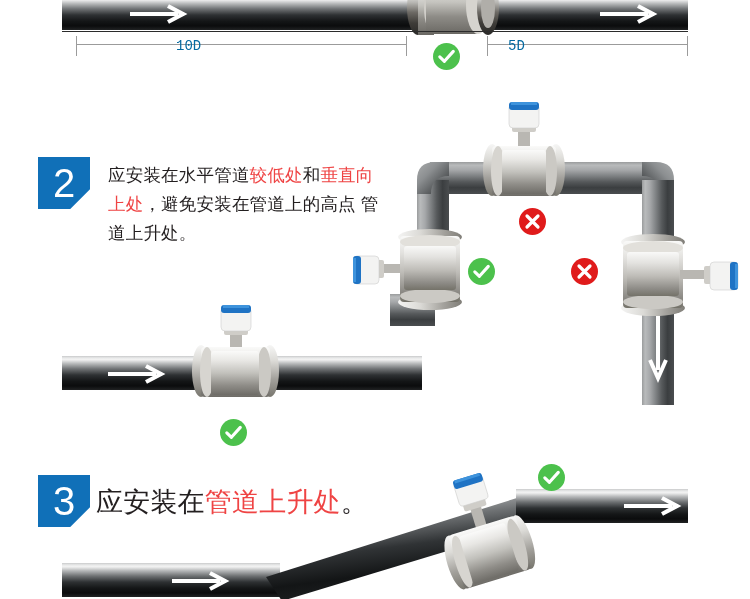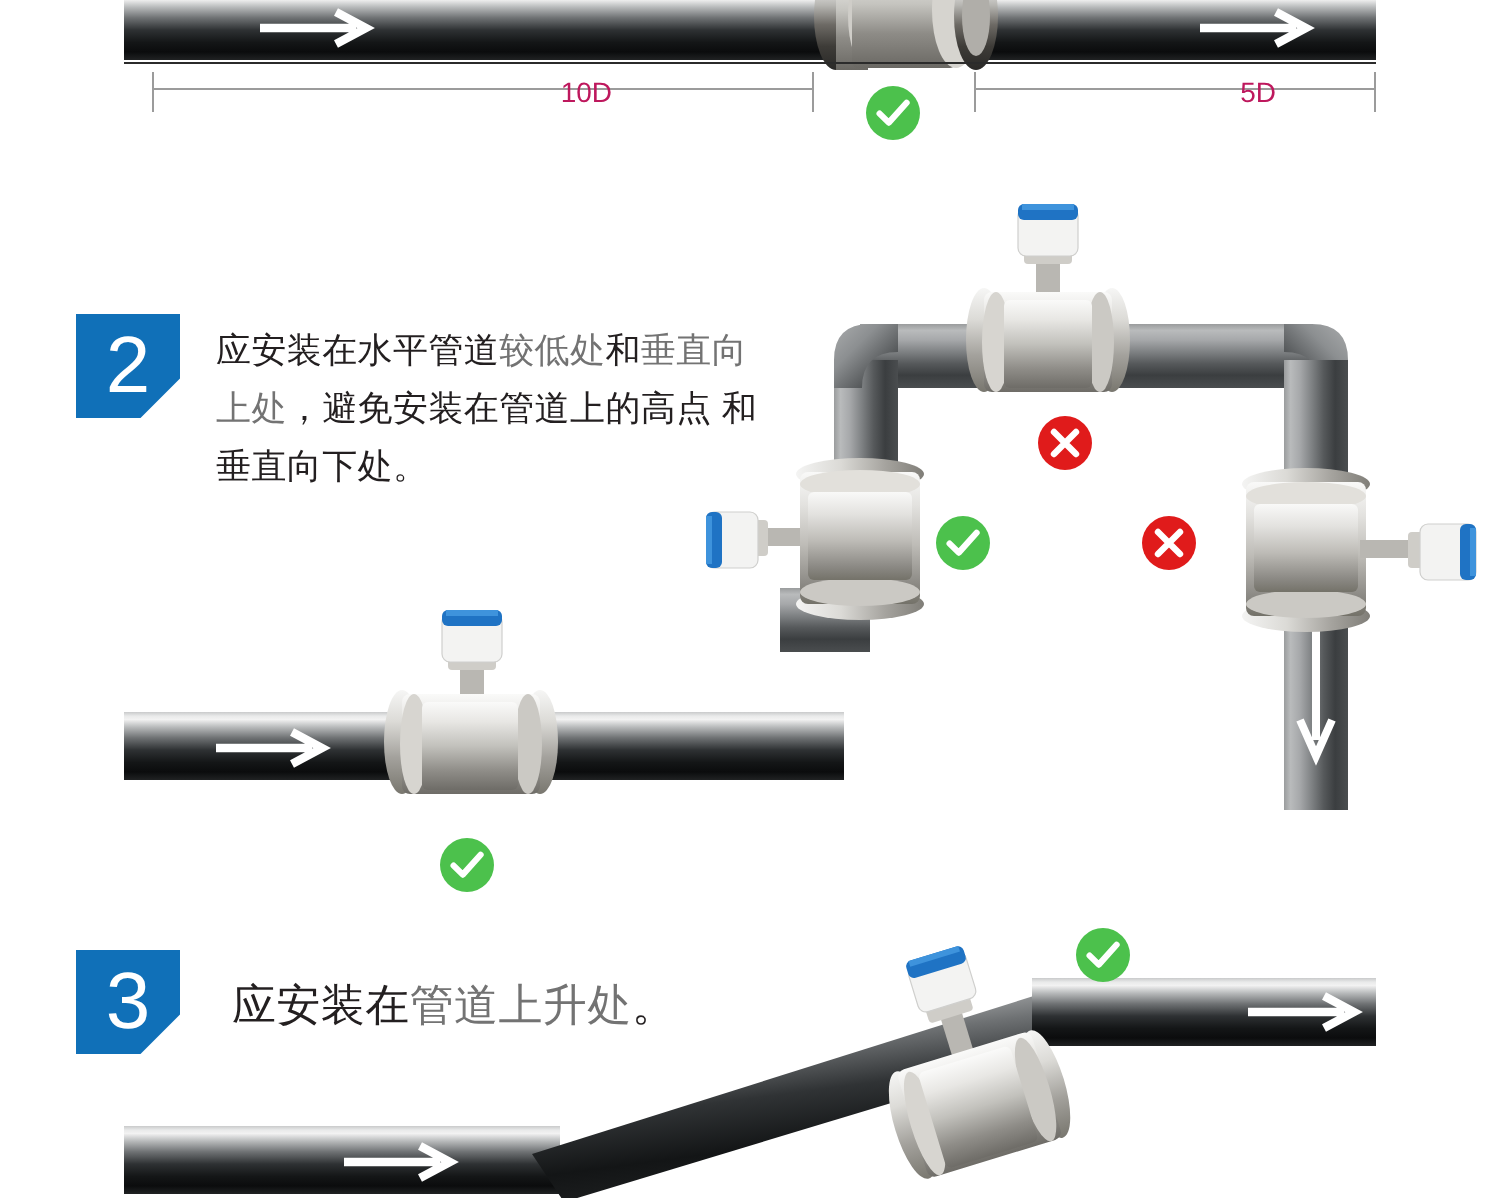--- a/index.html
+++ b/index.html
@@ -13,21 +13,21 @@
   .badge{
     position:absolute;width:52px;height:52px;background:#1070b8;color:#ffffff;
     font-size:40px;line-height:52px;text-align:center;font-weight:400;
     -webkit-clip-path:polygon(0 0,100% 0,100% 62%,62% 100%,0 100%);
     clip-path:polygon(0 0,100% 0,100% 62%,62% 100%,0 100%);
     font-family:"Liberation Sans","DejaVu Sans",sans-serif;
   }
 
   
   .instr{position:absolute;font-size:17.5px;line-height:29px;color:#231f20;letter-spacing:.2px;}
-  .instr .hl{color:#737373;}
+  .instr .hl{color:#ef4444;}
 
   
   .mark{position:absolute;border-radius:50%;display:block;}
   .mark svg{display:block;}
 
   
   .pipe-h{position:absolute;}
   .pipe-h .body{
     position:absolute;left:0;top:0;right:0;bottom:0;
     background:linear-gradient(to bottom,
@@ -45,22 +45,22 @@
   .pipe-grey-v .body{
     position:absolute;left:0;top:0;right:0;bottom:0;
     background:linear-gradient(to right,
       #9a9c9d 0%, #b9bbbc 10%, #a6a8aa 25%, #7b7e80 45%,
       #56595b 62%, #3b3e40 80%, #4a4d4f 100%);
   }
 
   
   .dimline{position:absolute;height:1px;background:#9b9b9b;}
   .dimtick{position:absolute;width:1px;background:#9b9b9b;}
-  .dimlabel{position:absolute;font-size:14px;color:#be185d;text-align:right;
-            font-family:Liberation Sans, sans-serif;}
+  .dimlabel{position:absolute;font-size:14px;color:#0369a1;text-align:left;
+            font-family:Liberation Mono, monospace;}
   .sepline{position:absolute;height:1px;background:#2b2b2b;}
 
   .arrow-w{position:absolute;}
 </style>
 </head>
 <body>
 
 <div class="stage">
 
   <div>
@@ -124,21 +124,21 @@
       <svg width="27" height="27" viewBox="0 0 27 27">
         <circle cx="13.5" cy="13.5" r="13.5" fill="#4cc14c"></circle>
         <path d="M6.8 13.8 L11.4 18.3 L20.3 8.4" stroke="#ffffff" stroke-width="3.1" fill="none" stroke-linecap="round" stroke-linejoin="round"></path>
       </svg>
     </span>
   </div>
 
   <div class="badge" style="left:38px;top:157px;">2</div>
 
   <div class="instr" style="left:108px;top:161px;width:282px;">
-    <span>应安装在水平管道</span><span class="hl">较低处</span><span>和</span><span class="hl">垂直</span><span class="hl">向上处</span><span>，避免安装在管道上的高点 和垂直向下处。</span>
+    <span>应安装在水平管道</span><span class="hl">较低处</span><span>和</span><span class="hl">垂直</span><span class="hl">向上处</span><span>，避免安装在管道上的高点 管道上升处。</span>
   </div>
 
   <div>
 
     <div class="pipe-grey-h" style="left:430px;top:162px;width:225px;height:32px;">
       <div class="body"></div>
     </div>
 
     <div class="pipe-grey-v" style="left:417px;top:180px;width:32px;height:105px;">
       <div class="body"></div>
@@ -351,21 +351,21 @@
     <span class="mark" style="left:220px;top:419px;">
       <svg width="27" height="27" viewBox="0 0 27 27">
         <circle cx="13.5" cy="13.5" r="13.5" fill="#4cc14c"></circle>
         <path d="M6.8 13.8 L11.4 18.3 L20.3 8.4" stroke="#ffffff" stroke-width="3.1" fill="none" stroke-linecap="round" stroke-linejoin="round"></path>
       </svg>
     </span>
   </div>
 
   <div class="badge" style="left:38px;top:475px;">3</div>
 
-  <div class="instr" style="left:116px;top:488px;width:300px;font-size:22px;">
+  <div class="instr" style="left:96px;top:488px;width:300px;font-size:27px;">
     <span>应安装在</span><span class="hl">管道上升处</span><span>。</span>
   </div>
 
   <div>
 
     <div class="pipe-h" style="left:62px;top:563px;width:218px;height:34px;">
       <div class="body"></div>
     </div>
     <svg class="arrow-w" style="left:170px;top:570px;" width="66" height="22" viewBox="0 0 66 22">
       <path d="M2 11 H50 M40 3 L55 11 L40 19" stroke="#ffffff" stroke-width="4.2" fill="none" stroke-linecap="butt" stroke-linejoin="miter"></path>

